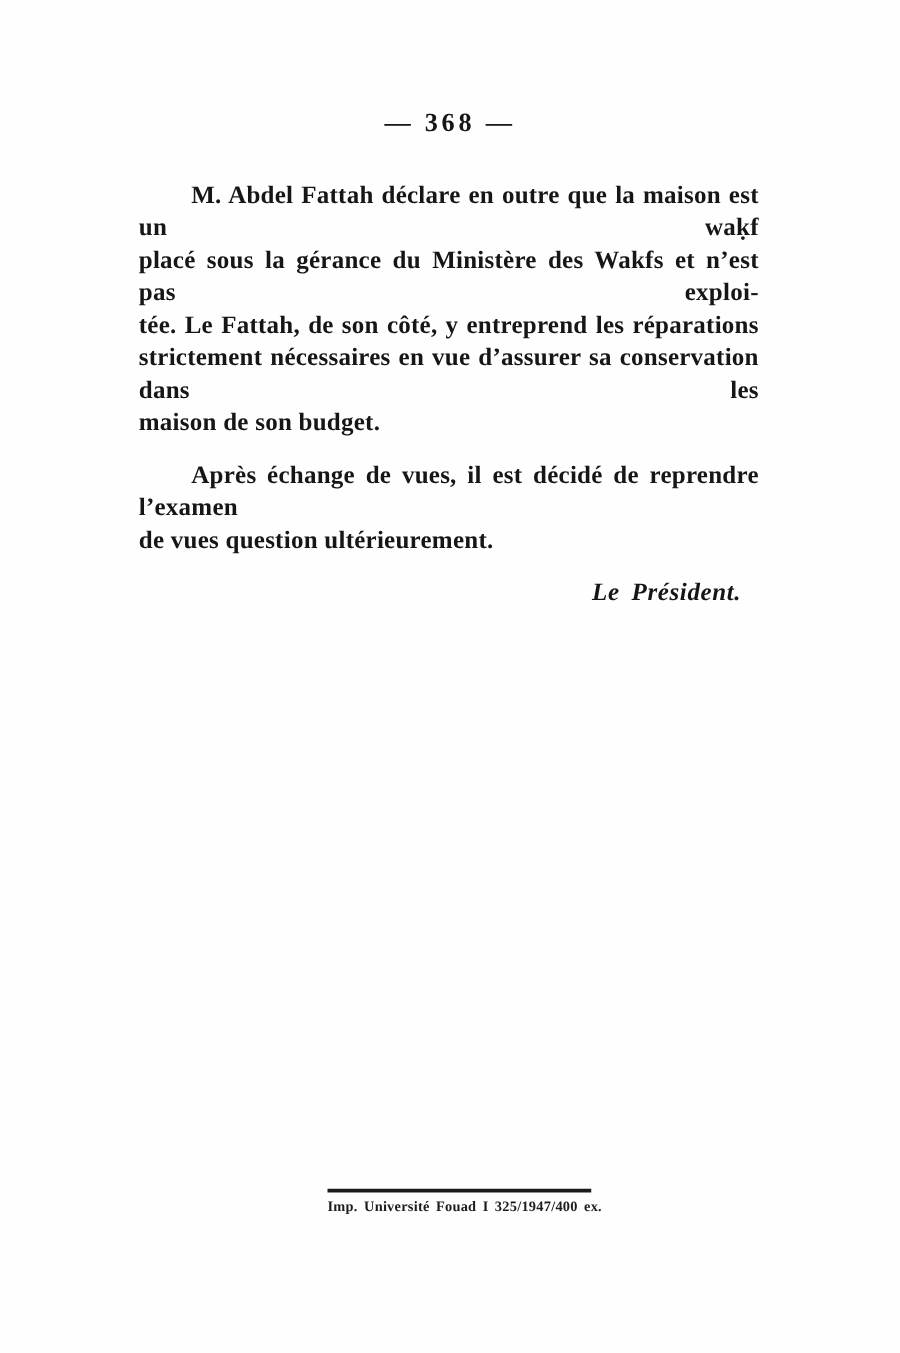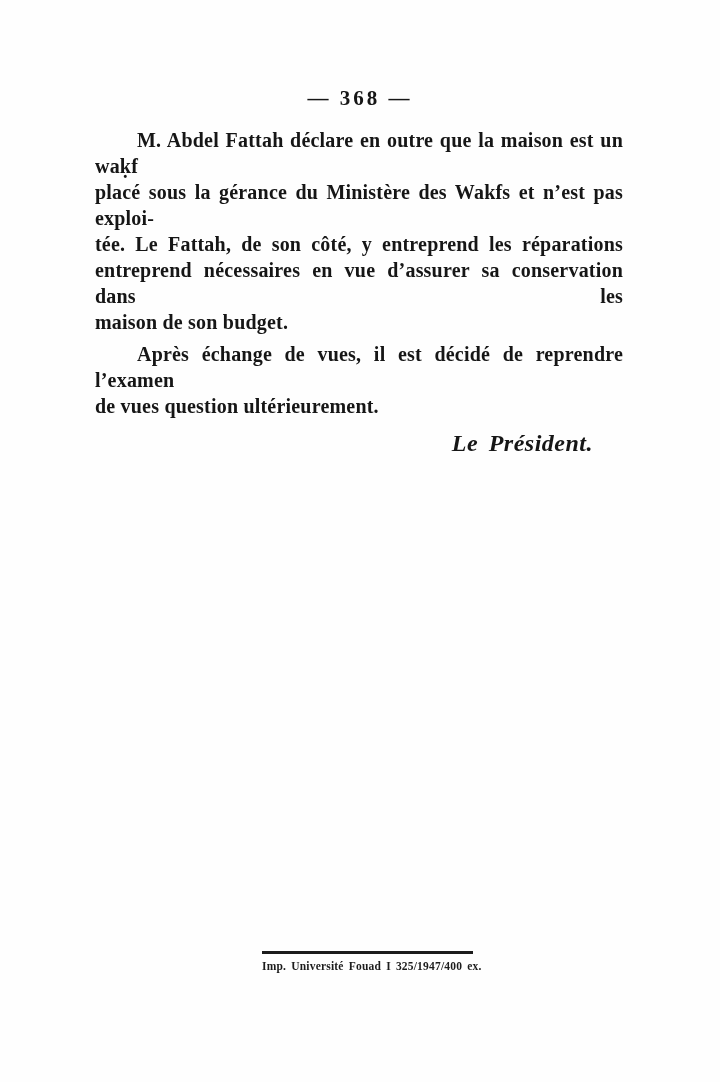--- a/index.html
+++ b/index.html
@@ -29,39 +29,39 @@
   .textblock {
     position: absolute;
     top: 127px;
     left: 95px;
     width: 528px;
     font-size: 20px;
     line-height: 26px;
     font-weight: bold;
     letter-spacing: 0.2px;
   }
-  .para { margin: 0; }
+  .para { margin: 16px; }
   .para + .para { margin-top: 6px; }
   .line {
     text-align: justify;
     text-align-last: justify;
   }
   .line.last {
     text-align-last: left;
   }
   .line.indent {
     text-indent: 42px;
   }
   .signature {
     margin-top: 11px;
     text-align: right;
     padding-right: 30px;
     font-style: italic;
     font-weight: bold;
-    font-size: 24px;
+    font-size: 20px;
     line-height: 26px;
     letter-spacing: 0.5px;
     word-spacing: 4px;
   }
   .footer {
     position: absolute;
     top: 951px;
     left: 262px;
     width: 212px;
   }
@@ -86,21 +86,21 @@
 <div class="page">
 
   <div class="pageno">— 368 —</div>
 
   <div class="textblock">
 
     <div class="para">
       <div class="line indent">M. Abdel Fattah déclare en outre que la maison est un waḳf</div>
       <div class="line">placé sous la gérance du Ministère des Wakfs et n’est pas exploi-</div>
       <div class="line">tée.  Le Fattah, de son côté, y entreprend les réparations</div>
-      <div class="line">entreprend nécessaires en vue d’assurer sa conservation dans les</div>
+      <div class="line">strictement nécessaires en vue d’assurer sa conservation dans les</div>
       <div class="line last">maison de son budget.</div>
     </div>
 
     <div class="para">
       <div class="line indent">Après échange de vues, il est décidé de reprendre l’examen</div>
       <div class="line last">de vues question ultérieurement.</div>
     </div>
 
     <div class="signature">Le Président.</div>
 

